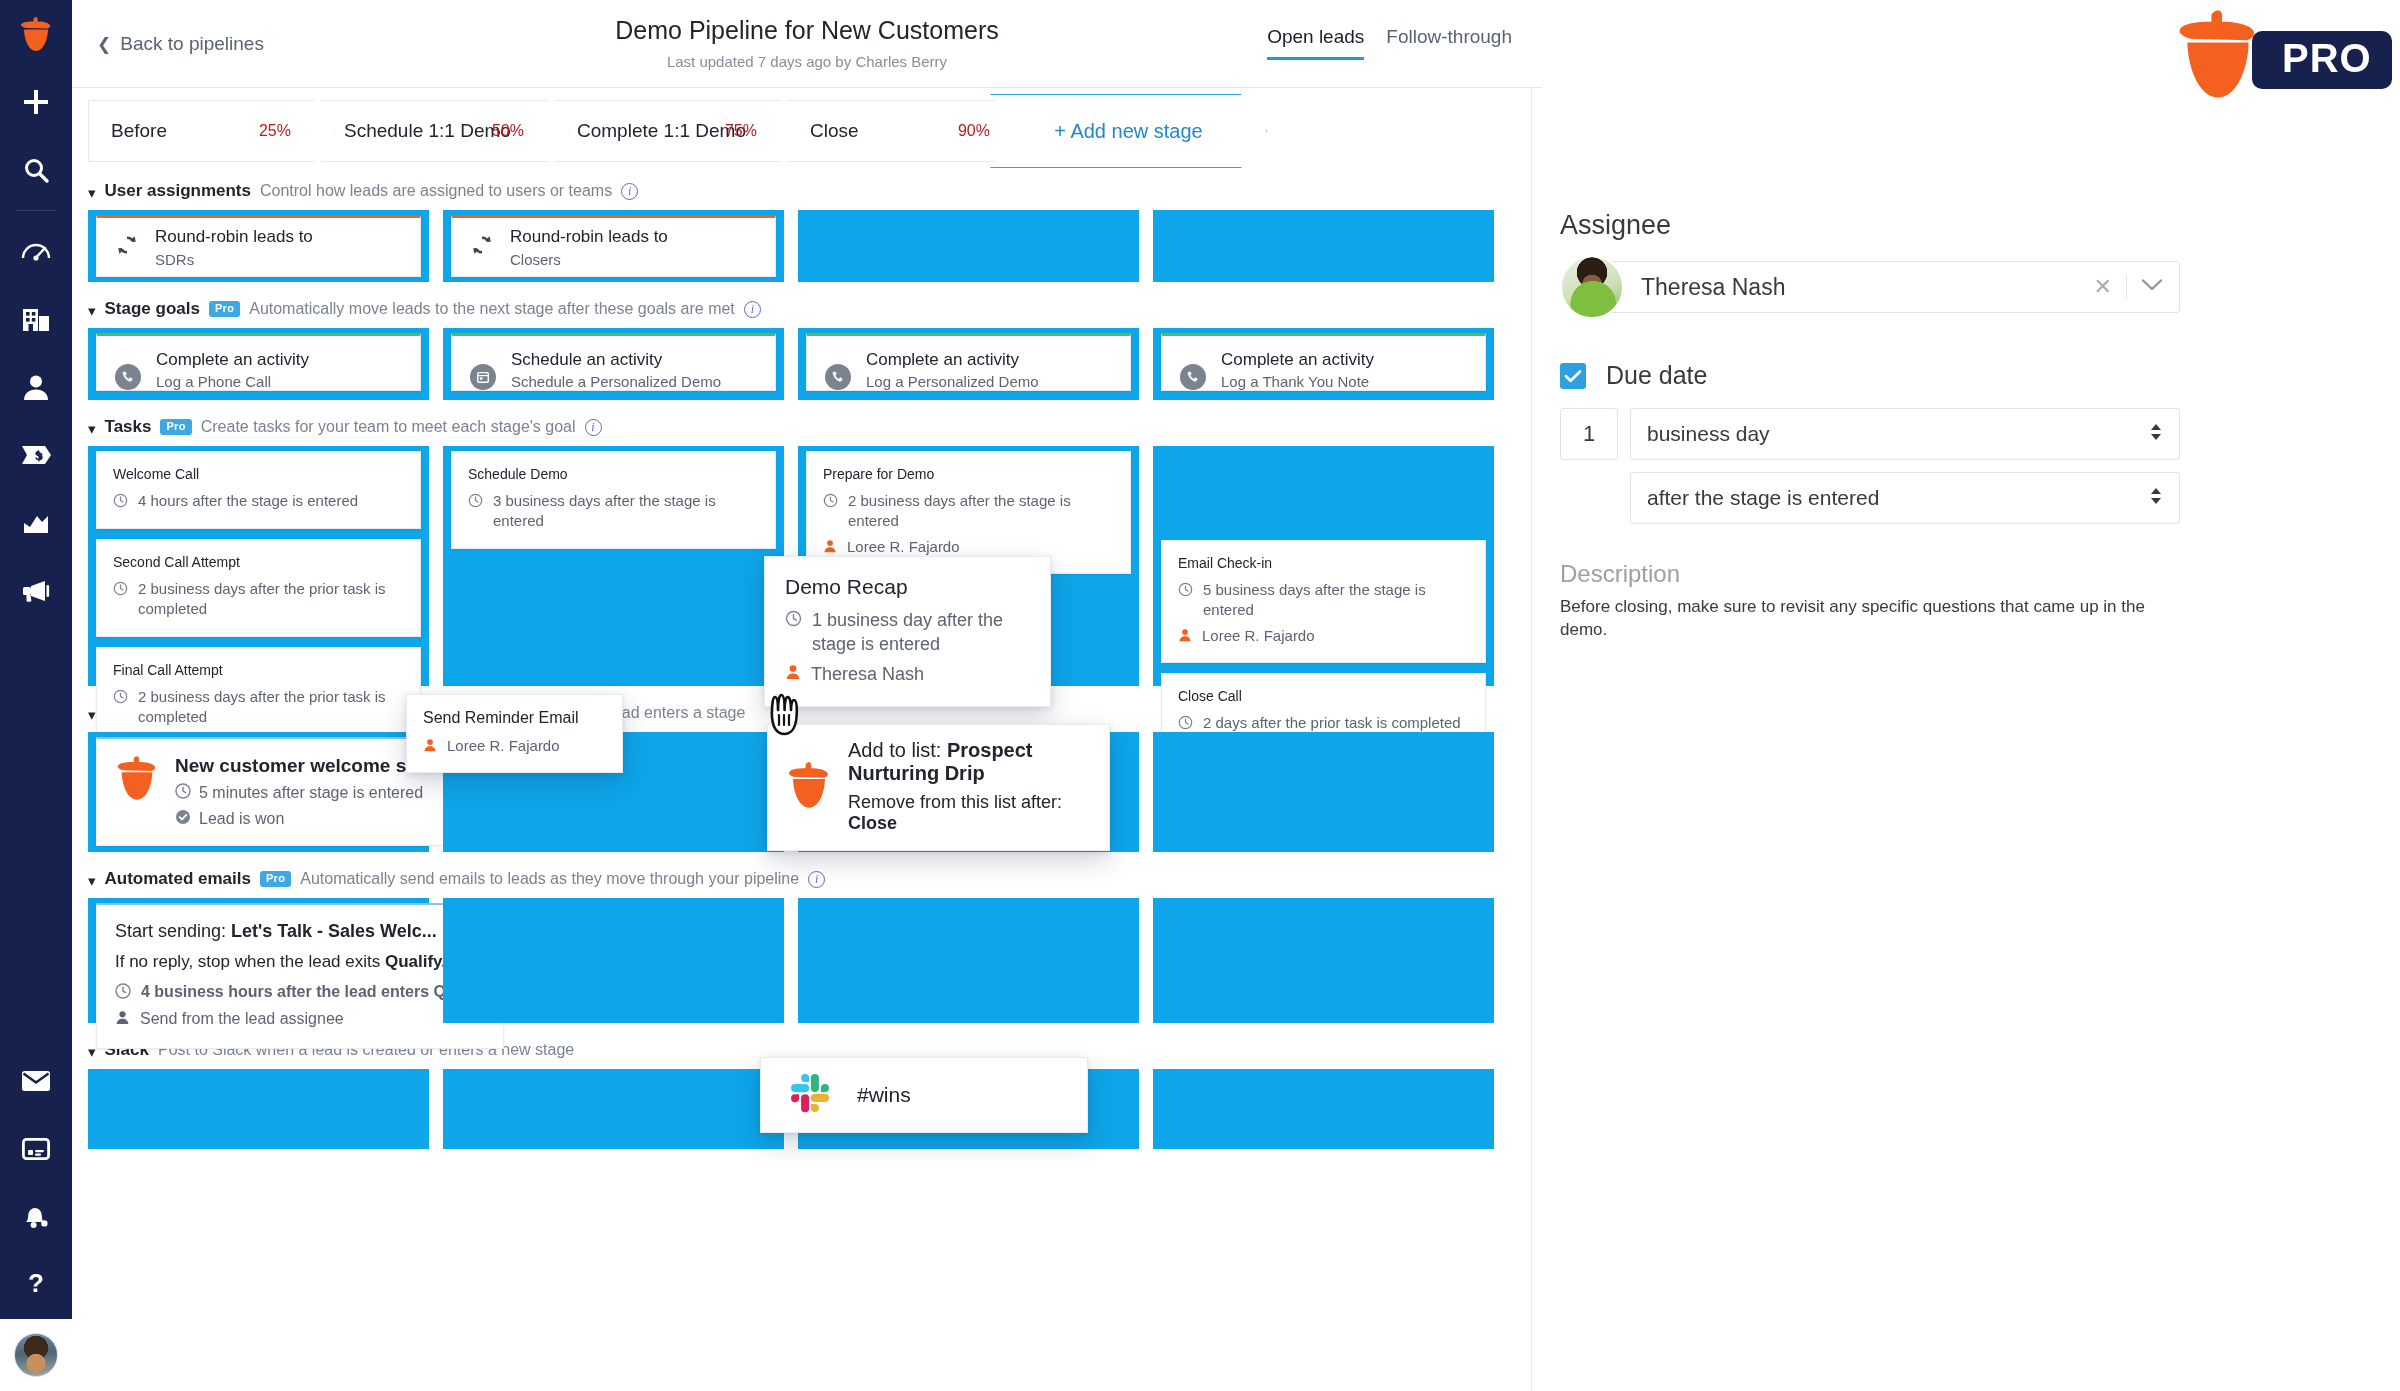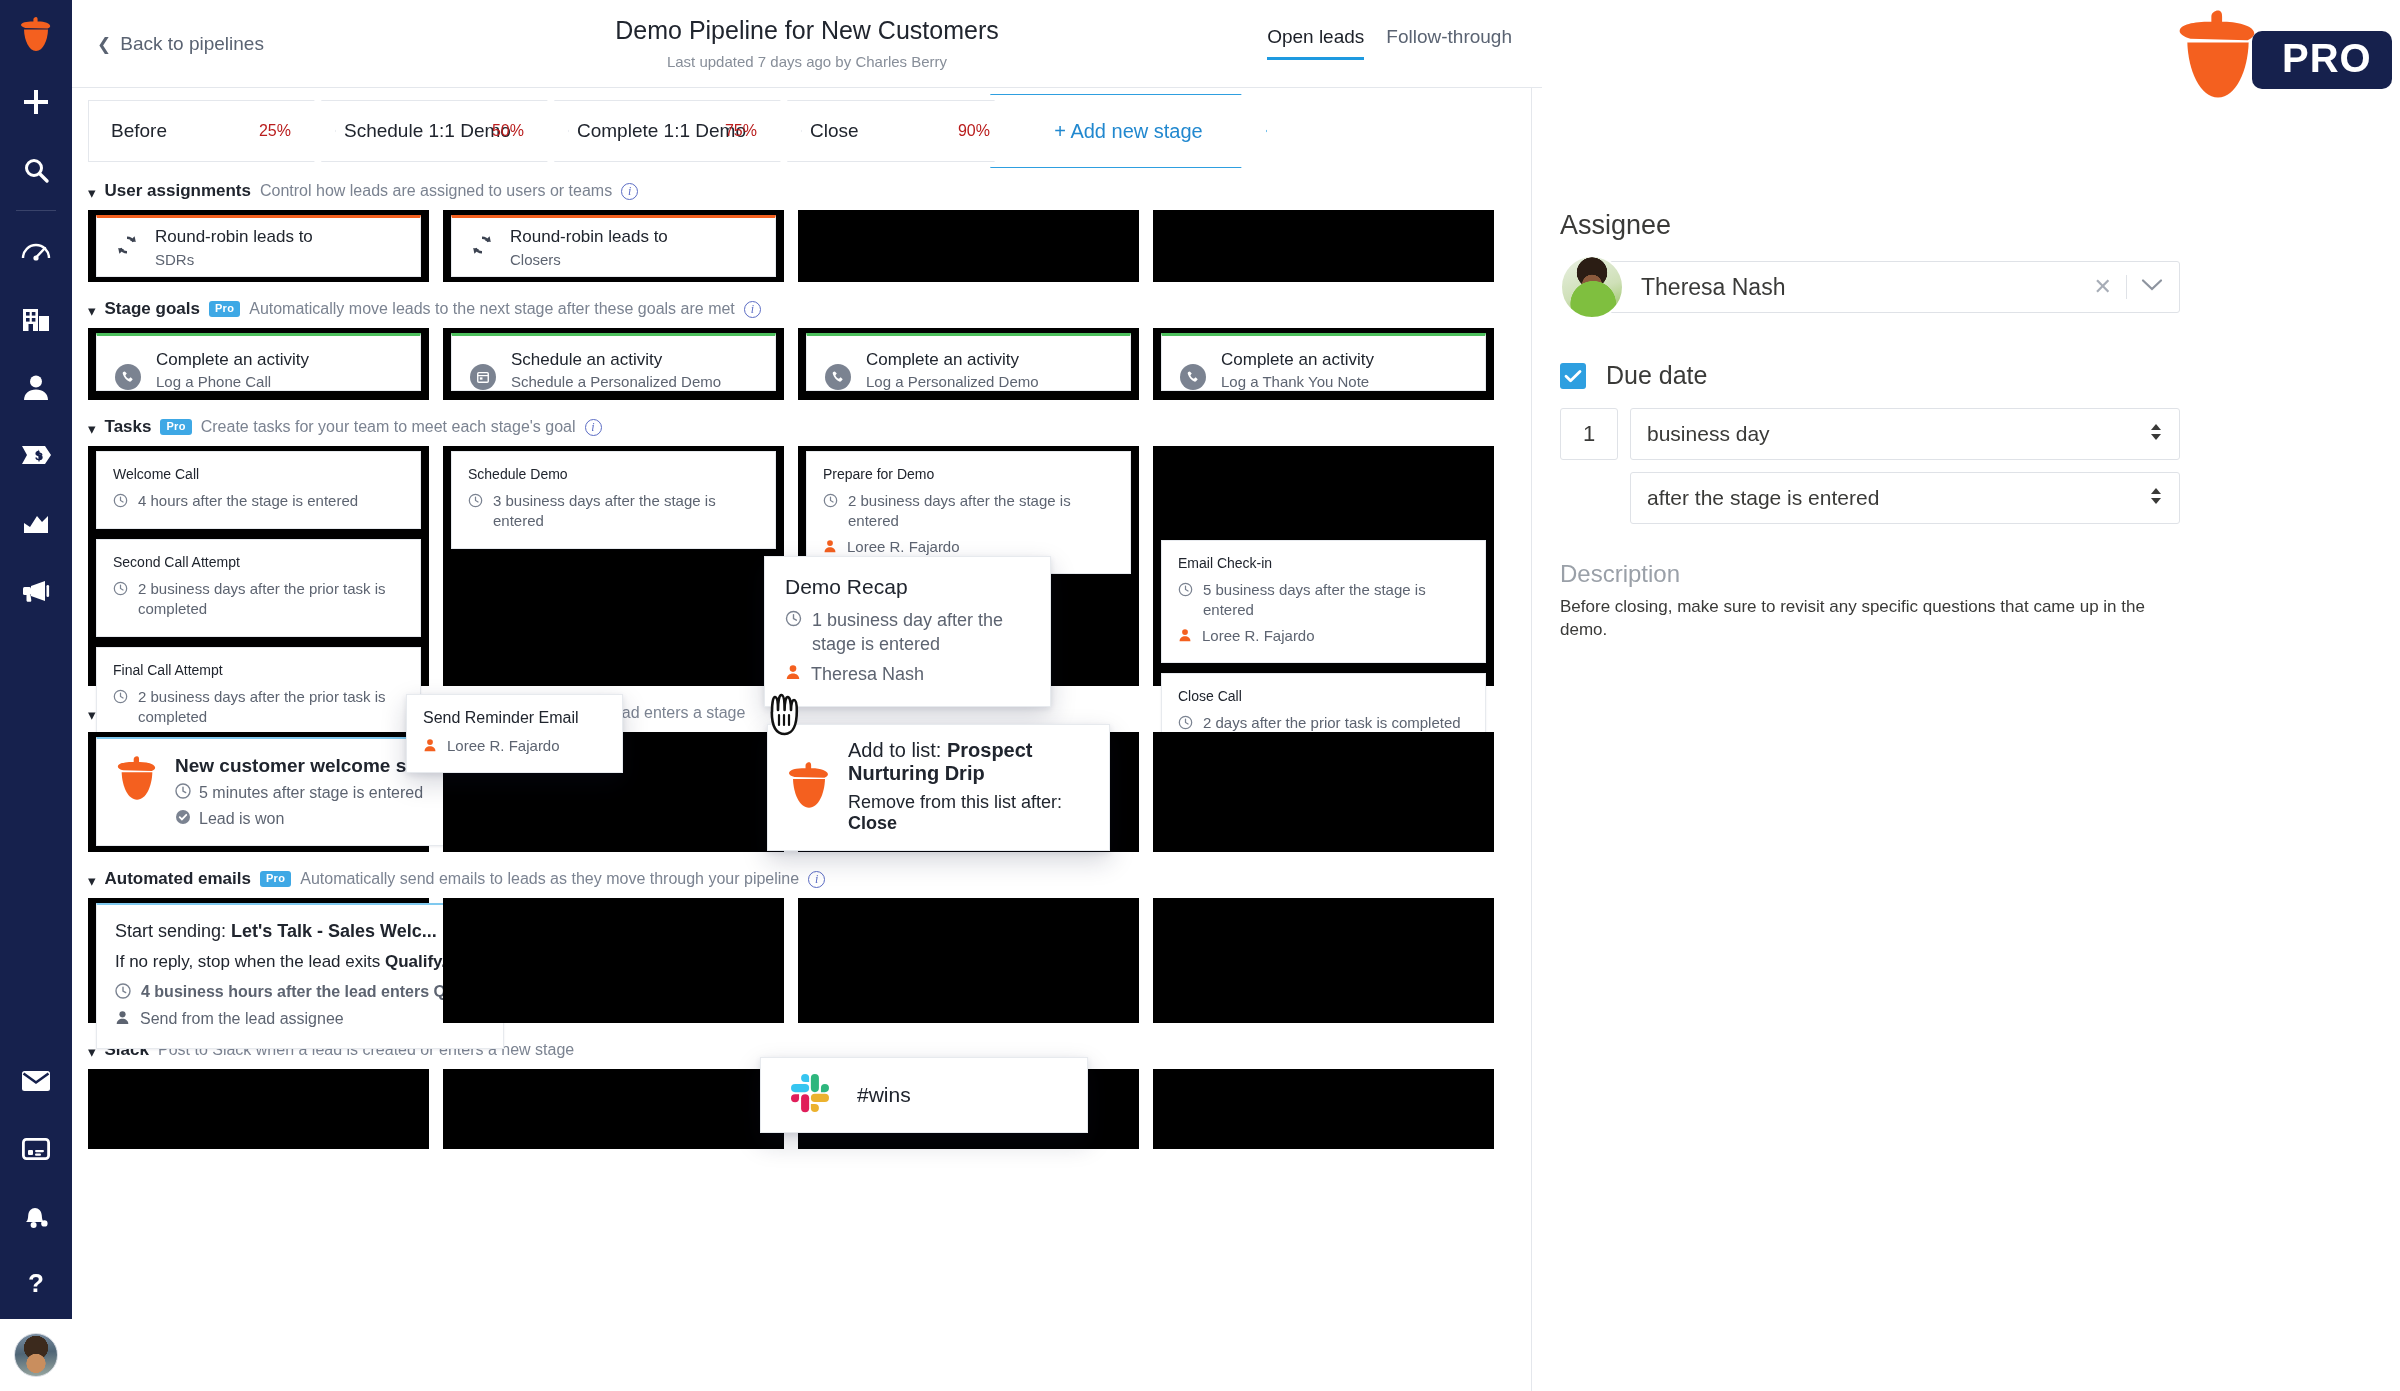--- a/index.html
+++ b/index.html
@@ -133,21 +133,21 @@
   }
   .info-i {
     width: 17px; height: 17px; border-radius: 50%;
     border: 1px solid #5b6cc4; color: #5b6cc4;
     font-size: 12px; font-style: italic; font-family: "Liberation Serif", serif;
     display: inline-flex; align-items: center; justify-content: center;
     cursor: pointer;
   }
 
   .grid-row { position: relative; display: flex; gap: 14px; }
-  .col { width: 341px; flex: 0 0 341px; background: #000000; position: relative; }
+  .col { width: 341px; flex: 0 0 341px; background: #0ea5e9; position: relative; }
 
   .card {
     background: #ffffff; border: 1px solid #e7eaee;
     box-shadow: 0 1px 2px rgba(20,30,60,.08);
     margin: 0;
   }
   .card.topbar-orange { border-top: 3px solid #f4601f; }
   .card.topbar-green  { border-top: 3px solid #4cbf5c; }
   .card.topbar-blue   { border-top: 2px solid #7fc9ef; }
 

